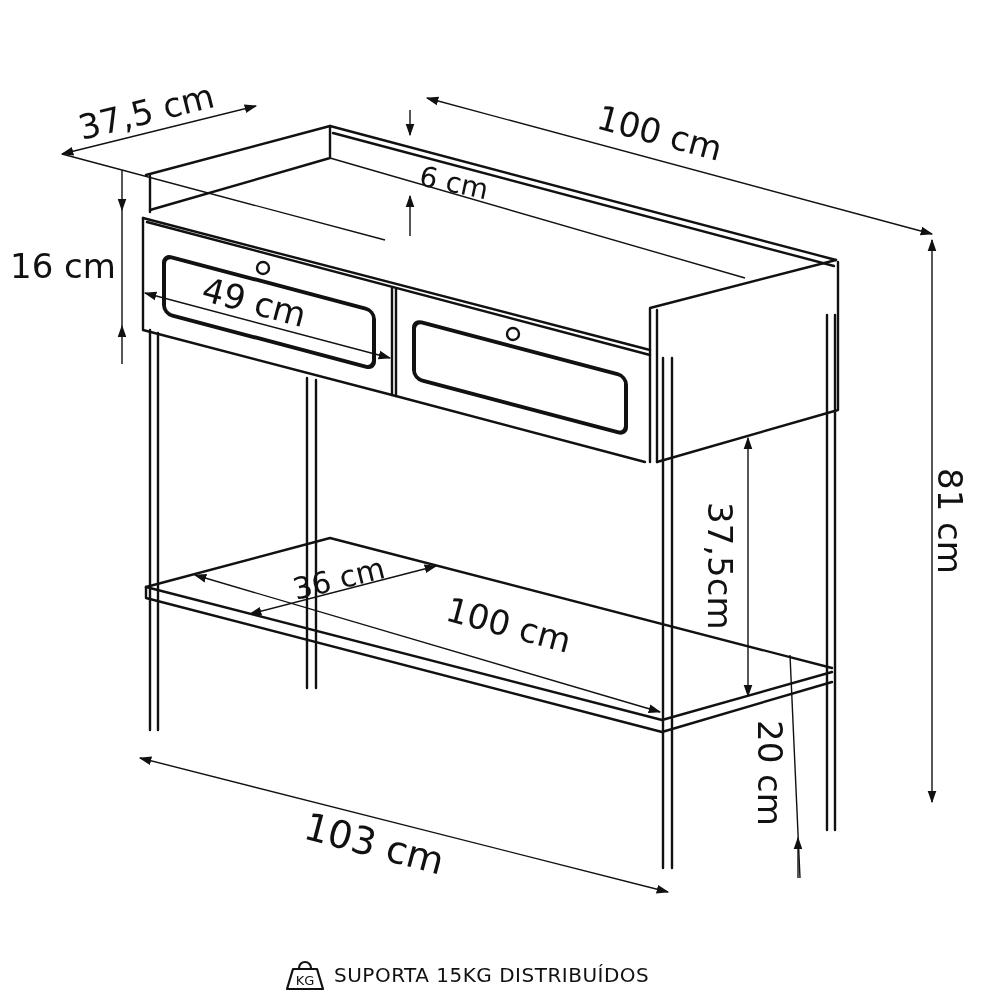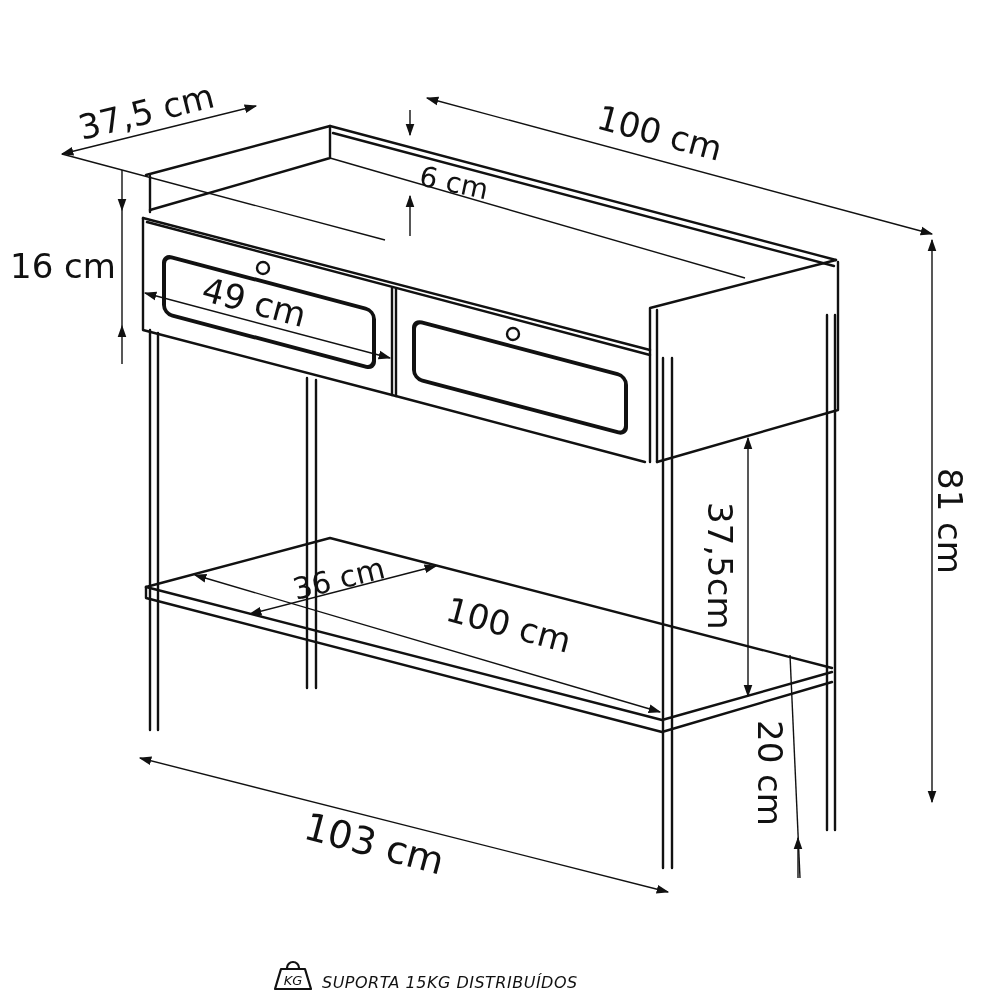--- a/index.html
+++ b/index.html
@@ -2,22 +2,22 @@
 <html><head>
 <meta charset="utf-8">
 <style>
   html, body { margin:0; padding:0; background:#ffffff; }
   body { width:1000px; height:1000px; position:relative; overflow:hidden; font-family:"DejaVu Sans", sans-serif; }
   svg#drawing { position:absolute; left:0; top:0; width:1000px; height:1000px; }
   .ln { stroke:#111; stroke-width:2.4; fill:none; stroke-linecap:round; stroke-linejoin:round; }
   .thin { stroke:#111; stroke-width:1.4; fill:none; }
   .thick { stroke:#111; stroke-width:4; fill:none; stroke-linejoin:round; }
   .dimtext { font-family:"DejaVu Sans", sans-serif; font-size:34px; fill:#111; }
-  .footer { position:absolute; left:272px; top:958px; display:flex; align-items:flex-end; gap:8px;font-style:italic; }
-  .footer-text { font-family:"DejaVu Sans", sans-serif; font-size:16px; color:#111; letter-spacing:0.5px; }
+  .footer { position:absolute; left:284px; top:958px; display:flex; align-items:center; gap:8px; }
+  .footer-text { font-family:"DejaVu Sans", sans-serif; font-size:20px; color:#111; letter-spacing:0.5px; }
 </style>
 </head>
 <body>
 
 <svg id="drawing" viewBox="0 0 1000 1000">
   <defs>
     <marker id="arr" viewBox="0 0 10 10" refX="9" refY="5" markerWidth="9" markerHeight="9" orient="auto-start-reverse">
       <path d="M0,1.5 L10,5 L0,8.5 z" fill="#111"></path>
     </marker>
   </defs>

